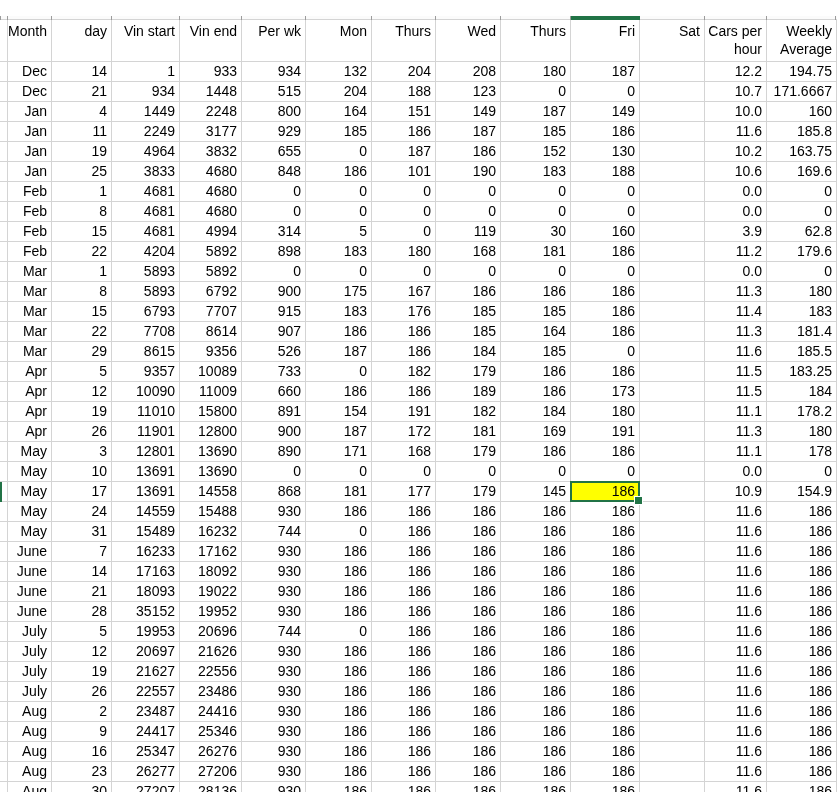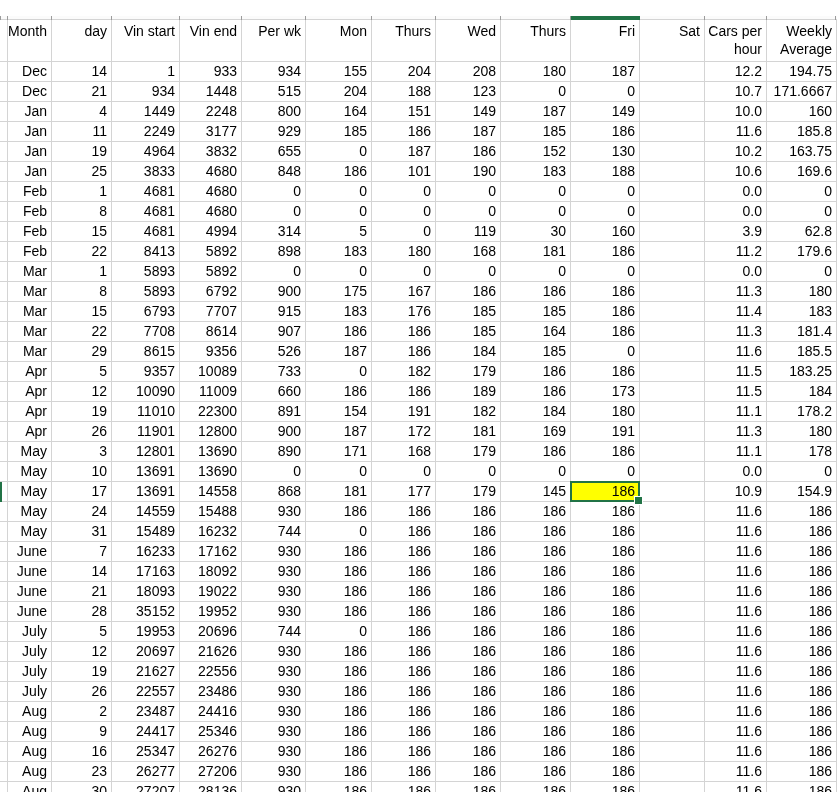--- a/index.html
+++ b/index.html
@@ -137,21 +137,21 @@
         </tr>
     </thead>
     <tbody>
         <tr>
           <td></td>
           <td>Dec</td>
           <td>14</td>
           <td>1</td>
           <td>933</td>
           <td>934</td>
-          <td>155</td>
+          <td>132</td>
           <td>204</td>
           <td>208</td>
           <td>180</td>
           <td>187</td>
           <td></td>
           <td>12.2</td>
           <td>194.75</td>
         </tr>
         <tr>
           <td></td>
@@ -278,21 +278,21 @@
           <td>30</td>
           <td>160</td>
           <td></td>
           <td>3.9</td>
           <td>62.8</td>
         </tr>
         <tr>
           <td></td>
           <td>Feb</td>
           <td>22</td>
-          <td>8413</td>
+          <td>4204</td>
           <td>5892</td>
           <td>898</td>
           <td>183</td>
           <td>180</td>
           <td>168</td>
           <td>181</td>
           <td>186</td>
           <td></td>
           <td>11.2</td>
           <td>179.6</td>
@@ -407,21 +407,21 @@
           <td>173</td>
           <td></td>
           <td>11.5</td>
           <td>184</td>
         </tr>
         <tr>
           <td></td>
           <td>Apr</td>
           <td>19</td>
           <td>11010</td>
-          <td>22300</td>
+          <td>15800</td>
           <td>891</td>
           <td>154</td>
           <td>191</td>
           <td>182</td>
           <td>184</td>
           <td>180</td>
           <td></td>
           <td>11.1</td>
           <td>178.2</td>
         </tr>

